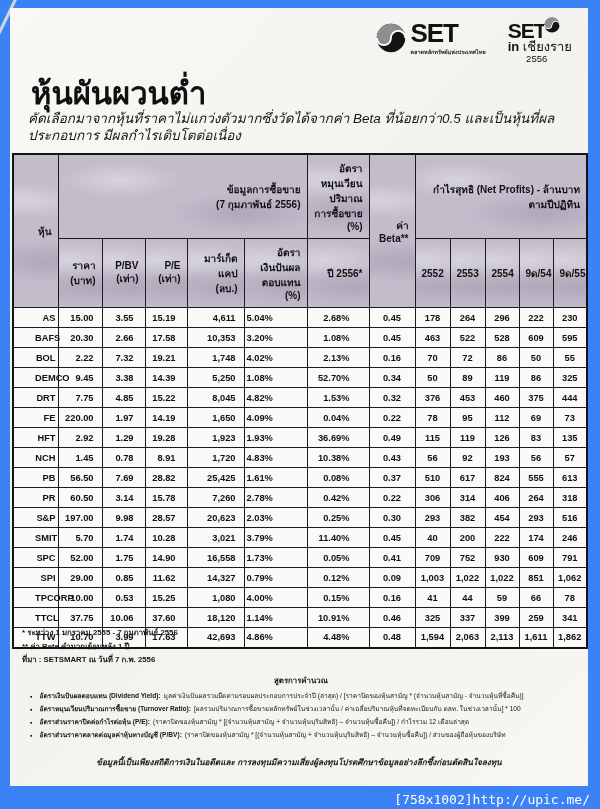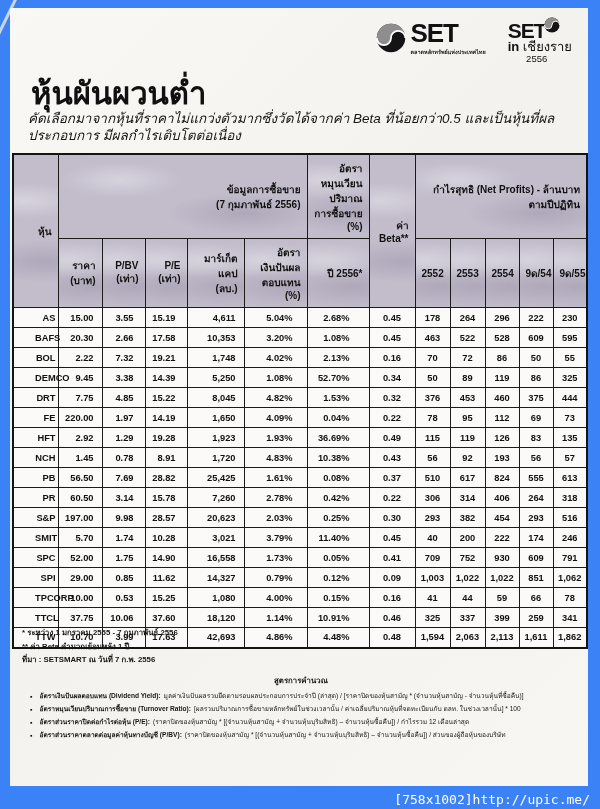--- a/index.html
+++ b/index.html
@@ -40,21 +40,21 @@
     background-image:radial-gradient(ellipse 90px 26px at 25% 30%, rgba(255,255,255,.35), rgba(255,255,255,0) 70%),
                      radial-gradient(ellipse 110px 30px at 75% 70%, rgba(86,76,108,.18), rgba(86,76,108,0) 70%);
     font-size:10px; font-weight:bold; text-align:right; vertical-align:middle; padding:6px; }
   thead tr.r1 th { height:56px; }
   thead tr.r2 th { height:52px; }
   .hline { display:block; }
   tbody td { height:20px; font-size:9.3px; font-weight:bold; background:#fbfaf8; padding:0 2px; }
   td.c-stock { text-align:right; padding-left:21px;margin-left:42px; }
   td.c0, td.c1, td.c2, td.c3 { text-align:right; padding-right:8px; }
   td.c1, td.c2 { padding-right:11px; }
-  td.c4 { text-align:right; padding-right:14px; }
+  td.c4 { padding-right:14px; }
   td.c5 { text-align:right; padding-right:19px; }
   td.c6, td.c7, td.c8, td.c9, td.c10, td.c11 { text-align:center; }
 
   
   .notes { position:absolute; top:618px; left:12px; width:558px; color:#161616; }
   .notes p { font-size:7.8px; font-weight:bold; line-height:1.75; }
   .formula-title { margin-top:7px;text-align:center; }
   .formula-list { list-style:none; margin-top:2px; }
   .formula-list li { font-size:6.6px; line-height:1.9; display:flex; }
   .bullet { font-size:7px; margin:0 7px 0 8px; }
@@ -429,16 +429,17 @@
             <span class="f-text">(ราคาปิดของหุ้นสามัญ * [(จำนวนหุ้นสามัญ + จำนวนหุ้นบุริมสิทธิ) – จำนวนหุ้นซื้อคืน]) / กำไรรวม 12 เดือนล่าสุด</span>
           </li>
           <li>
             <span class="bullet">▪</span>
             <span class="f-label">อัตราส่วนราคาตลาดต่อมูลค่าหุ้นทางบัญชี (P/BV):</span>
             <span class="f-text">(ราคาปิดของหุ้นสามัญ * [(จำนวนหุ้นสามัญ + จำนวนหุ้นบุริมสิทธิ) – จำนวนหุ้นซื้อคืน]) / ส่วนของผู้ถือหุ้นของบริษัท</span>
           </li>
         </ul>
     </div>
 
+    <p class="disclaimer">ข้อมูลนี้เป็นเพียงสถิติการเงินในอดีตและ การลงทุนมีความเสี่ยงผู้ลงทุนโปรดศึกษาข้อมูลอย่างลึกซึ้งก่อนตัดสินใจลงทุน</p>
   </div>
 
   <div class="watermark">[758x1002]http://upic.me/</div>
 </div>
 
 </body></html>

